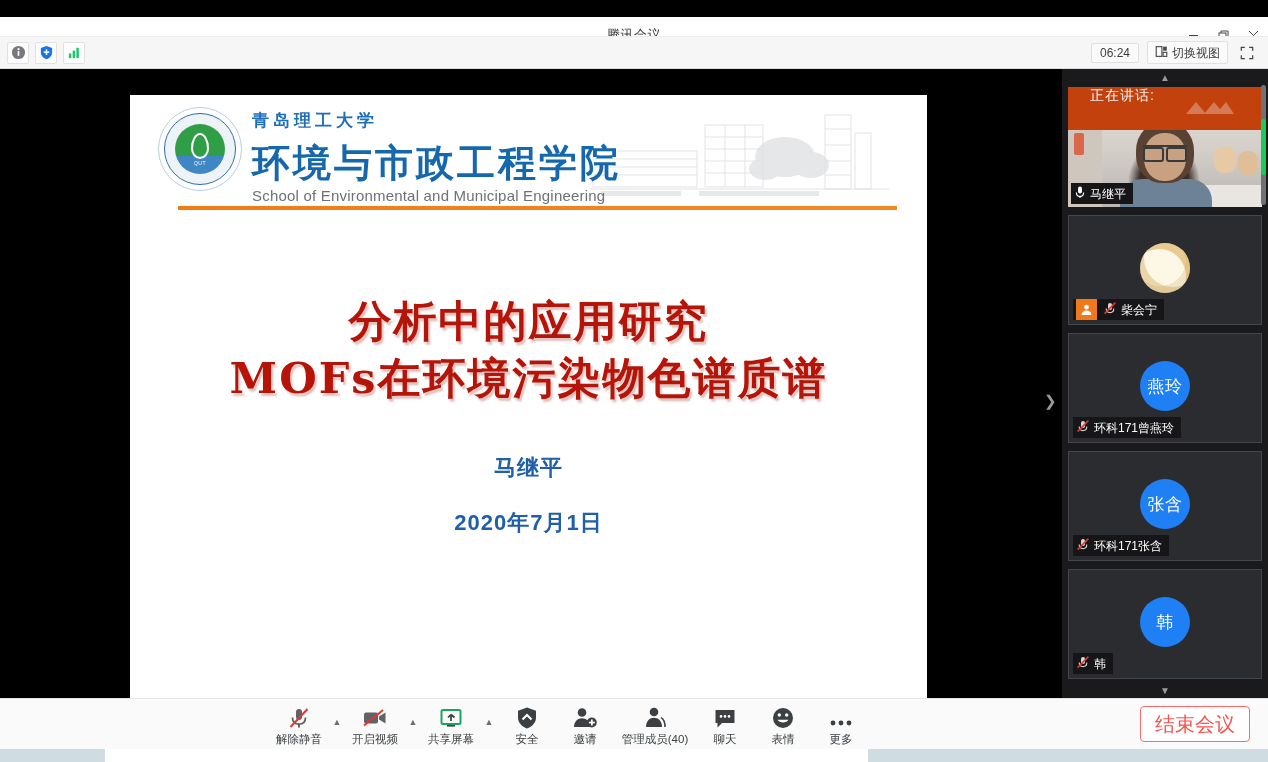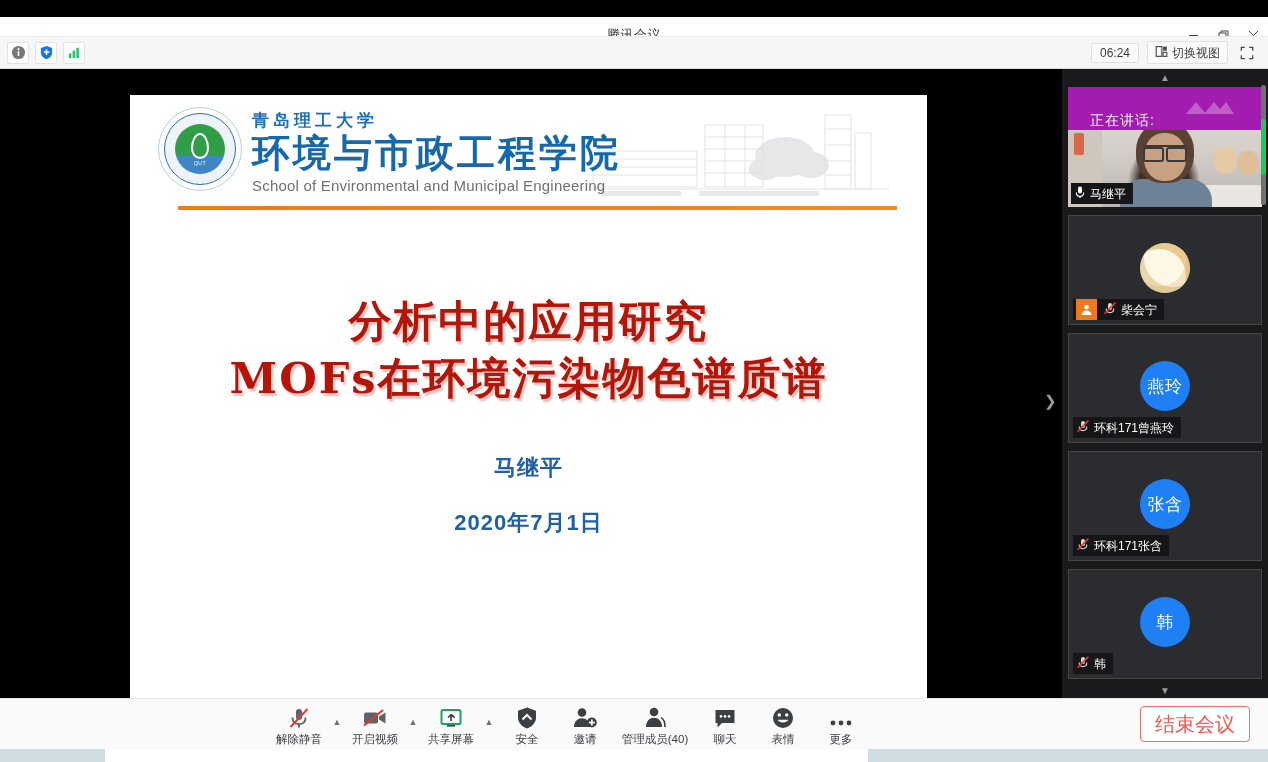--- a/index.html
+++ b/index.html
@@ -79,21 +79,21 @@
     transform:translateY(-3px);
   }
   .logo-txt {
     position:absolute; bottom:8px; left:0; right:0; text-align:center;
     font-size:5px; color:#fff; letter-spacing:.5px;
   }
   .hdr-text { position:absolute; left:122px; top:14px; }
   .hdr-uni { font-size:17px; color:#1f6fb8; font-weight:bold; letter-spacing:4px; }
   .hdr-college {
     font-size:38px; color:#1668ad; font-weight:bold; letter-spacing:3px;
-    line-height:1.05; margin-top:1px;
+    line-height:1.05; margin-top:11px;
     text-shadow:1px 1px 0 rgba(255,255,255,.9);
     font-family:"DejaVu Serif","Liberation Serif",serif;
   }
   .hdr-en { font-size:15px; color:#6e7174; margin-top:4px; letter-spacing:.2px; }
   .hdr-rule {
     position:absolute; left:48px; right:30px; top:111px; height:4px;
     background:linear-gradient(90deg,#f07c12,#f58a22);
   }
 
   .slide-title {
@@ -123,21 +123,21 @@
   .scroll-up { top:0; }
   .scroll-down { bottom:0; }
   .tiles { position:absolute; left:6px; top:18px; width:194px; }
   .tile {
     position:relative; width:194px; height:110px; margin-bottom:8px;
     background:#2b2c2f; border:1px solid #45464a; overflow:hidden;
   }
   .tile.first { height:120px; border:none; background:#6d6f73; }
   .speaking-bar {
     position:absolute; left:0; top:0; width:194px; height:43px;
-    background:#a21caf; display:flex; align-items:flex-end; padding-left:22px;
+    background:#c2410c; display:flex; align-items:flex-start; padding-left:22px;
     color:#f2f2f2; font-size:14px; letter-spacing:1px;
   }
   .wm { position:absolute; right:26px; top:11px; opacity:.3; }
   .video {
     position:absolute; left:0; top:20px; width:194px; height:100px;
     background:
       radial-gradient(ellipse 58px 62px at 96px 74px, #3b2f27 0 42%, rgba(59,47,39,0) 62%),
       linear-gradient(180deg,#ded9d4 0%, #d5cfc9 42%, #b9b5b2 100%);
     overflow:hidden;
   }

